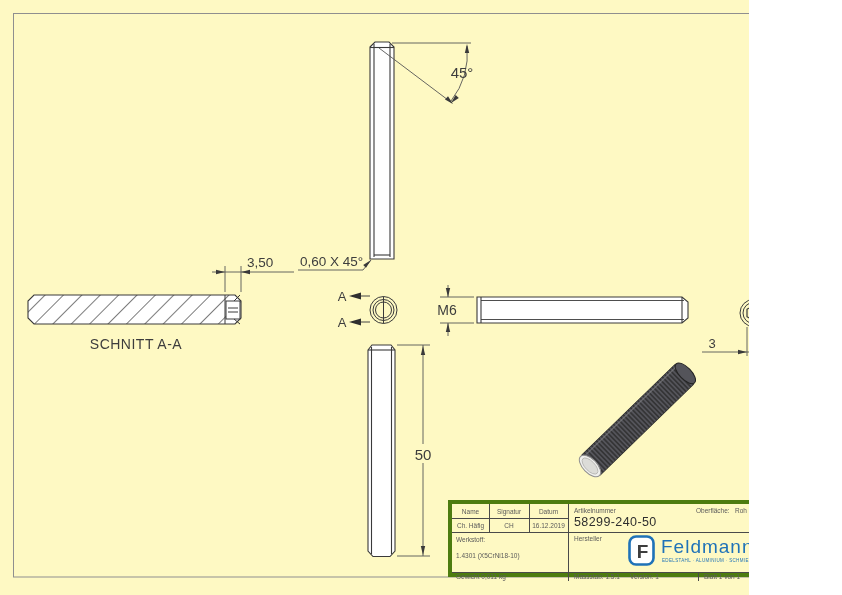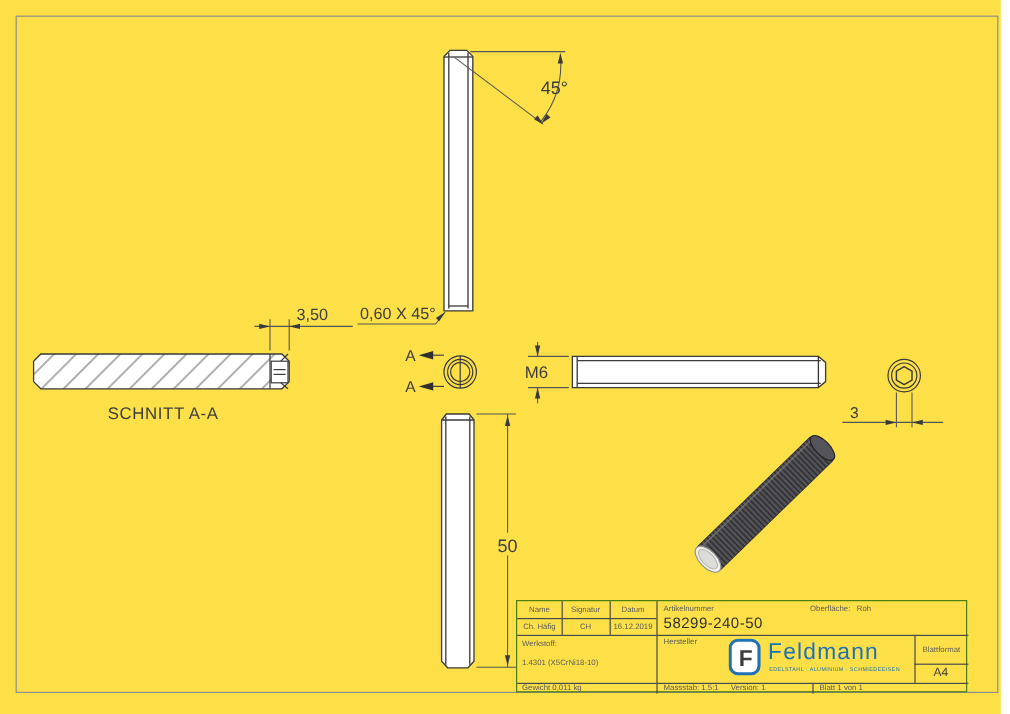--- a/index.html
+++ b/index.html
@@ -1,21 +1,21 @@
 <!DOCTYPE html>
 <html><head>
 <meta charset="utf-8">
 <style>
   html,body{margin:0;padding:0;background:#fff;}
-  #sheet{position:relative;width:834px;height:595px;background:#fde047;overflow:hidden;
+  #sheet{position:relative;width:749px;height:595px;background:#fef9c3;overflow:hidden;
          font-family:"Liberation Sans",sans-serif;}
   svg text{font-family:"Liberation Sans",sans-serif;fill:#3d3d3d;}
   
-  .tb{position:absolute;left:430px;top:500px;width:376px;height:77px;
-      border:1px solid #4d7c0f;box-sizing:border-box;color:#5a5a5a;font-size:6.5px;}
+  .tb{position:absolute;left:448px;top:500px;width:376px;height:77px;
+      border:4px solid #4d7c0f;box-sizing:border-box;color:#5a5a5a;font-size:6.5px;}
   .tb .vline{position:absolute;width:1px;background:#4a4a4a;}
   .tb .hline{position:absolute;height:1px;background:#4a4a4a;}
   .tb .cell{position:absolute;display:flex;align-items:center;justify-content:center;text-align:center;}
   .tb .lbl{position:absolute;white-space:nowrap;}
   .artnum{position:absolute;left:122px;top:11px;font-size:12.5px;color:#2e2e2e;letter-spacing:.4px;white-space:nowrap;}
   .a4{position:absolute;left:331px;top:52px;width:44px;height:15px;display:flex;align-items:center;justify-content:center;
       font-size:10px;color:#3c3c3c;}
   .logo{position:absolute;left:176px;top:31px;width:200px;height:34px;}
   .logo .word{position:absolute;left:33px;top:1px;font-size:19px;font-weight:normal;color:#1f72b8;letter-spacing:1px;white-space:nowrap;}
   .logo .tag{position:absolute;left:34px;top:23px;font-size:4.5px;color:#1f72b8;letter-spacing:.35px;white-space:nowrap;}

